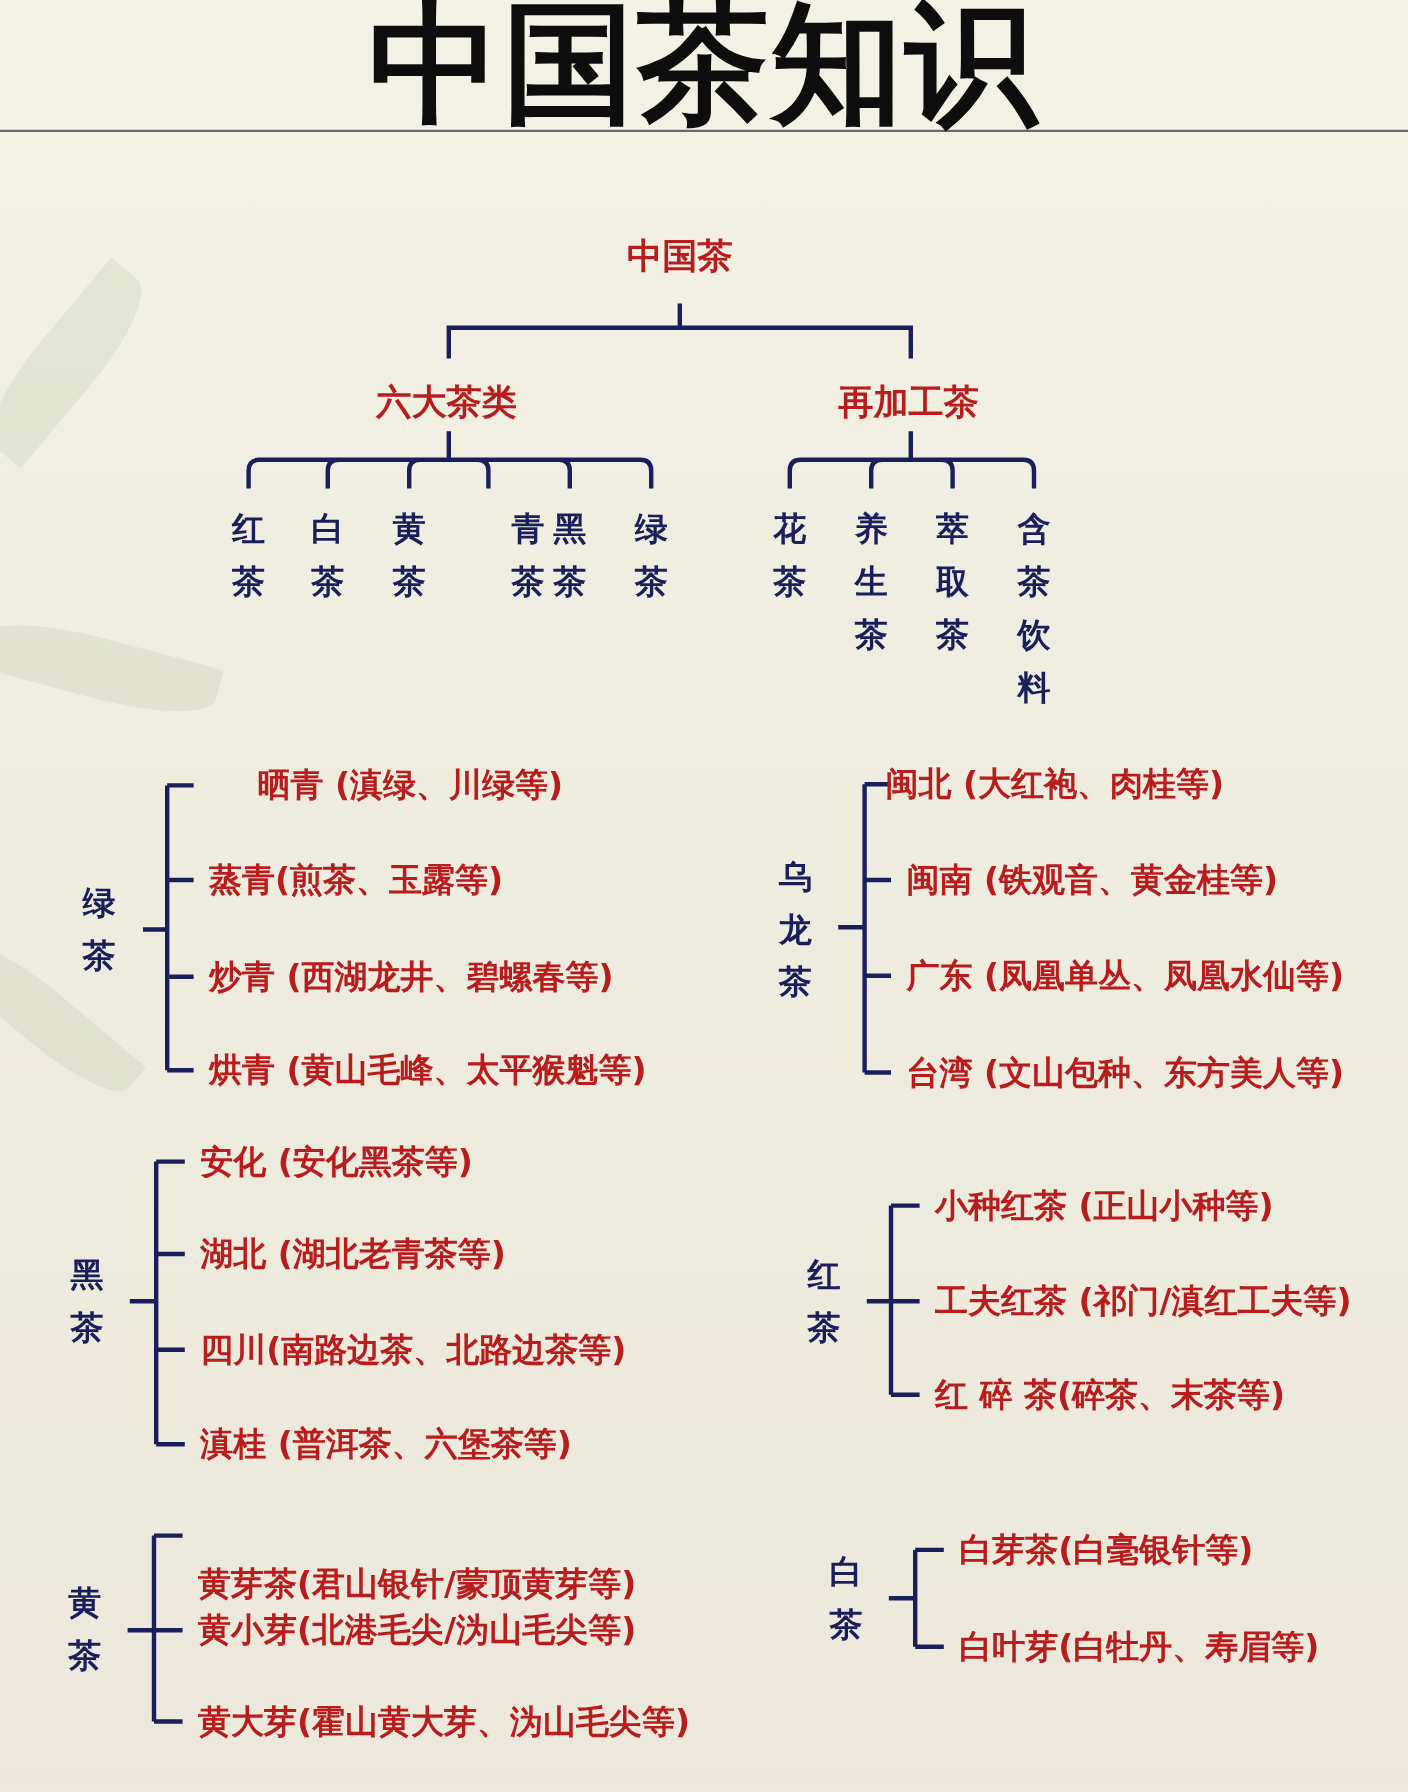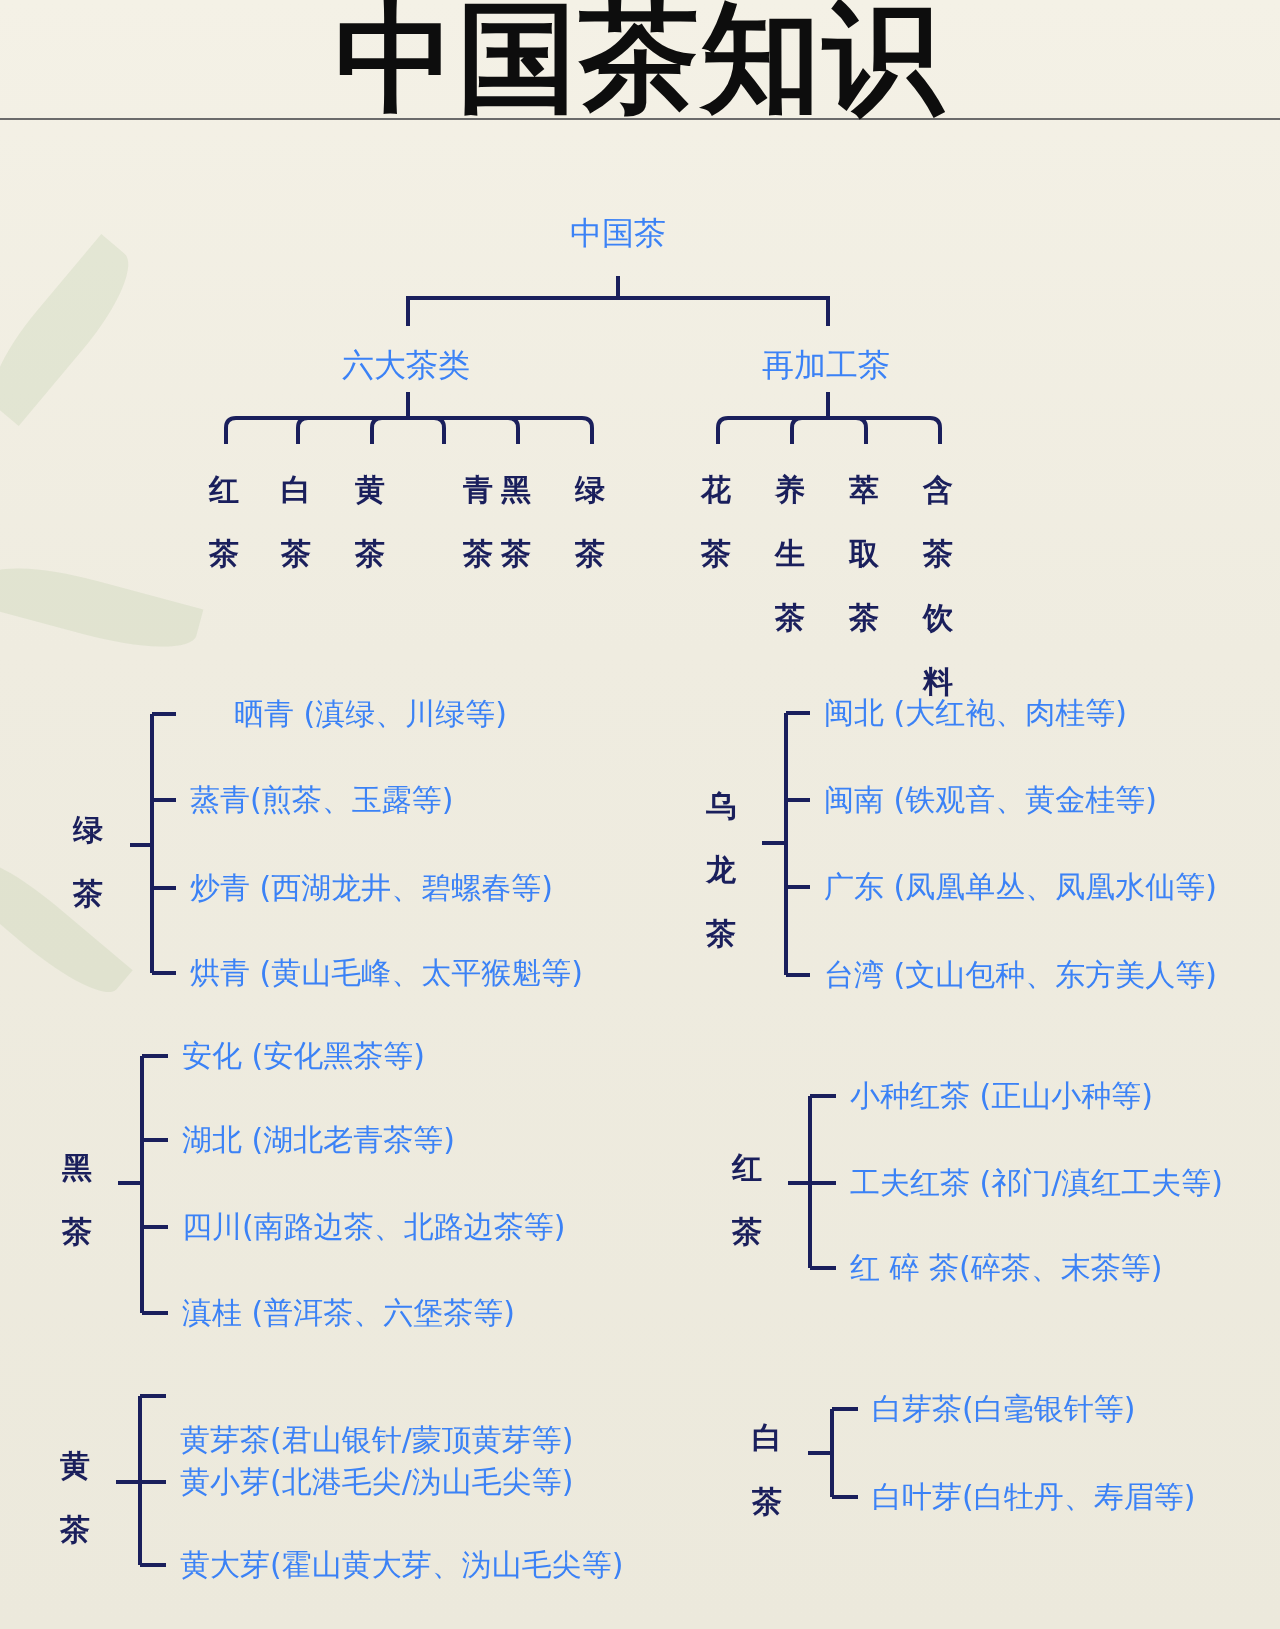--- a/index.html
+++ b/index.html
@@ -16,22 +16,22 @@
     border-bottom: 2px solid #6b6b6b;
     display: flex; align-items: center; justify-content: center;
   }
   .title {
     font-size: 120px; font-weight: bold; color: #0d0d0d; letter-spacing: 2px;
     font-family: "DejaVu Sans", sans-serif;
   }
   .leaf-deco {
     position: absolute; background: rgba(160,190,140,0.18); border-radius: 50% 0;
   }
-  .t { position: absolute; font-weight: normal; color: #3b82f6; white-space: nowrap; }
-  .vt { position: absolute; font-weight: bold; color: #1a1f5c; font-size: 30px; line-height: 64px; width: 34px; text-align: left; }
+  .t { position: absolute; font-weight: bold; color: #b91c1c; white-space: nowrap; }
+  .vt { position: absolute; font-weight: bold; color: #1a1f5c; font-size: 30px; line-height: 48px; width: 34px; text-align: center; }
   svg.lines { position: absolute; left: 0; top: 0; }
   .item { font-size: 30px; }
 </style>
 </head>
 <body>
 
 <div class="leaf-deco" style="left:-40px;top:300px;width:200px;height:60px;transform:rotate(-50deg);"></div>
 <div class="leaf-deco" style="left:-20px;top:580px;width:220px;height:55px;transform:rotate(15deg);"></div>
 <div class="leaf-deco" style="left:-60px;top:900px;width:200px;height:50px;transform:rotate(40deg);"></div>
 
@@ -79,21 +79,21 @@
 <div class="vt" style="left:849px;top:458px;">萃取茶</div>
 <div class="vt" style="left:923px;top:458px;">含茶饮料</div>
 
 <div class="vt" style="left:73px;top:798px;">绿茶</div>
 <div class="t item" style="left:190px;top:694px;margin-left:44px;">晒青 (滇绿、川绿等)</div>
 <div class="t item" style="left:190px;top:780px;">蒸青(煎茶、玉露等)</div>
 <div class="t item" style="left:190px;top:868px;">炒青 (西湖龙井、碧螺春等)</div>
 <div class="t item" style="left:190px;top:953px;">烘青 (黄山毛峰、太平猴魁等)</div>
 
 <div class="vt" style="left:706px;top:774px;">乌龙茶</div>
-<div class="t item" style="left:824px;top:693px;">闽北 (大红袍、肉桂等)</div>
+<div class="t item" style="left:805px;top:693px;">闽北 (大红袍、肉桂等)</div>
 <div class="t item" style="left:824px;top:780px;">闽南 (铁观音、黄金桂等)</div>
 <div class="t item" style="left:824px;top:867px;">广东 (凤凰单丛、凤凰水仙等)</div>
 <div class="t item" style="left:824px;top:955px;">台湾 (文山包种、东方美人等)</div>
 
 <div class="vt" style="left:62px;top:1136px;">黑茶</div>
 <div class="t item" style="left:182px;top:1036px;">安化 (安化黑茶等)</div>
 <div class="t item" style="left:182px;top:1120px;">湖北 (湖北老青茶等)</div>
 <div class="t item" style="left:182px;top:1207px;">四川(南路边茶、北路边茶等)</div>
 <div class="t item" style="left:182px;top:1293px;">滇桂 (普洱茶、六堡茶等)</div>
 

